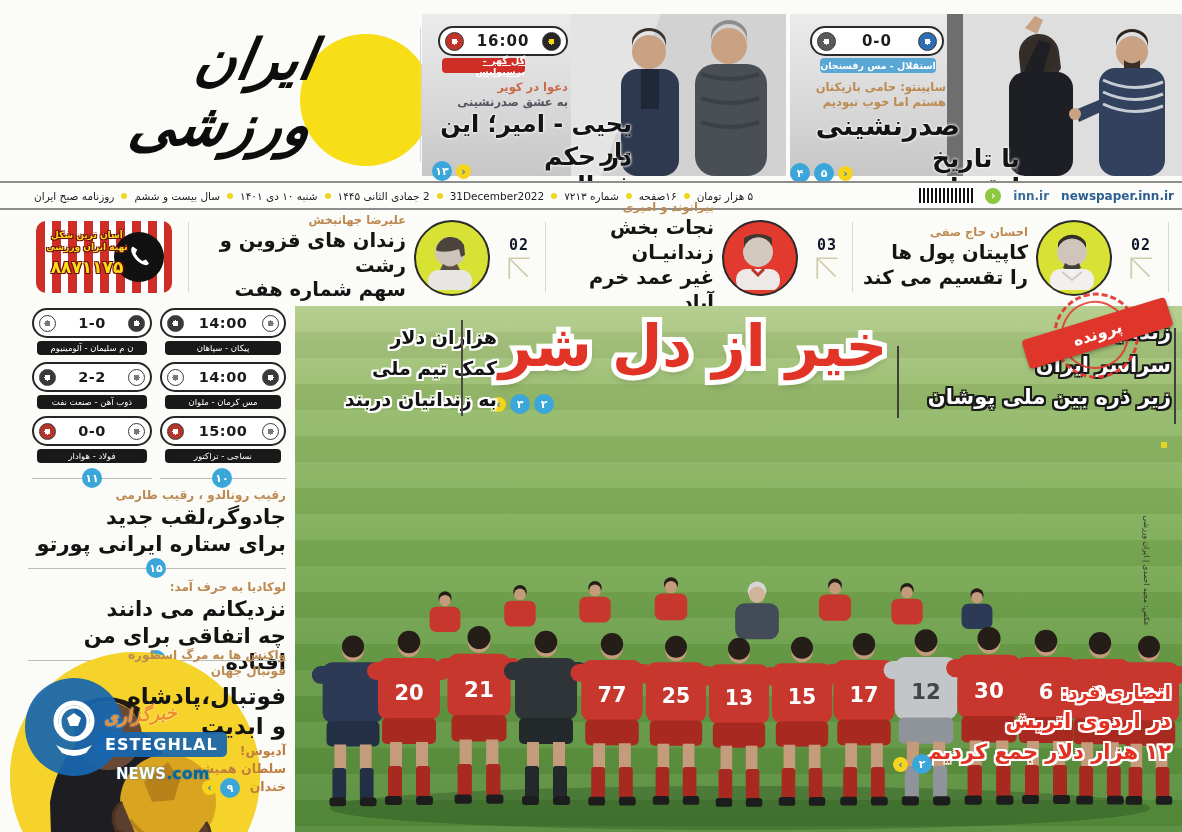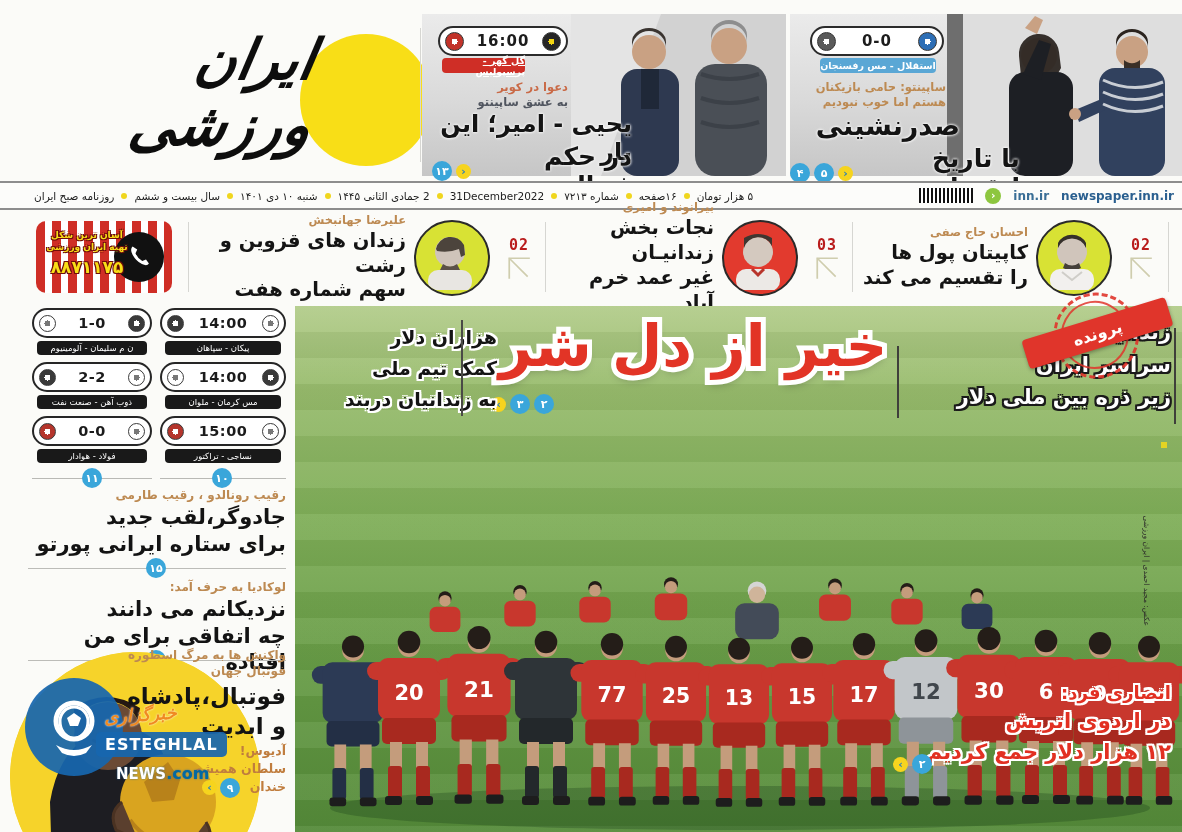--- a/index.html
+++ b/index.html
@@ -53,21 +53,21 @@
   .dl-right{position:absolute;right:8px;top:0;height:25px;display:flex;align-items:center;gap:12px;}
   .barcode{width:54px;height:15px;background:repeating-linear-gradient(90deg,#111 0 2px,#fff 2px 4px);}
   .site-circle{width:16px;height:16px;border-radius:50%;background:#8dc63f;color:#fff;font-size:11px;font-weight:bold;
                display:flex;align-items:center;justify-content:center;}
   .site1{font-size:12px;font-weight:bold;color:#3a6e96;}
   .site2{font-size:12px;font-weight:bold;color:#2a5f8f;}
 
   
   .col{position:absolute;top:218px;height:80px;display:flex;flex-direction:row-reverse;align-items:center;gap:8px;direction:ltr;}
   .col-badge{width:42px;display:flex;flex-direction:column;align-items:center;gap:1px;}
-  .col-badge .num{font-family:"DejaVu Sans Mono",monospace;font-size:15px;font-weight:bold;color:#b91c1c;letter-spacing:1px;}
+  .col-badge .num{font-family:"DejaVu Sans Mono",monospace;font-size:15px;font-weight:bold;color:#0f172a;letter-spacing:1px;}
   .col-photo{width:72px;height:72px;border-radius:50%;border:2px solid #2a2a2a;overflow:hidden;flex:0 0 auto;position:relative;}
   .col-text{direction:rtl;text-align:right;flex:1;}
   .col-kick{font-size:11.5px;font-weight:bold;color:#bd8a52;margin-bottom:2px;}
   .col-h{font-size:19.5px;font-weight:bold;color:#141414;line-height:1.28;}
 
   
   #phone-ad{left:36px;top:221px;width:136px;height:72px;border-radius:10px;overflow:hidden;
             background:repeating-linear-gradient(90deg,#cf2e26 0 9px,#fff 9px 16px);}
   .pa-circle{position:absolute;right:8px;top:11px;width:50px;height:50px;border-radius:50%;background:#111;
              display:flex;align-items:center;justify-content:center;}
@@ -179,21 +179,21 @@
       <path d="M130 84 q28 10 58 0" stroke="#3c4148" stroke-width="4" fill="none"></path>
       <path d="M130 108 q28 10 58 0" stroke="#3c4148" stroke-width="4" fill="none"></path>
     </svg>
     <div class="pill" style="left:16px;top:12px;width:130px;">
       <span class="plogo red"></span>
       <span class="ptime">16:00</span>
       <span class="plogo dark"></span>
     </div>
     <div class="hbanner red" style="left:20px;top:44px;width:83px;text-decoration:underline;">گل گهر - پرسپولیس</div>
     <div class="hkick l1" style="left:10px;top:66px;width:136px;">دعوا در کویر</div>
-    <div class="hkick l2" style="left:4px;top:81px;width:142px;">به عشق ساپینتو</div>
+    <div class="hkick l2" style="left:4px;top:81px;width:142px;">به عشق صدرنشینی</div>
     <div class="hhl" style="left:0px;top:96px;width:210px;font-size:24px;">یحیی - امیر؛ این بار</div>
     <div class="hl-row" style="left:10px;top:128px;width:200px;justify-content:flex-start;">
       <span class="hhl" style="position:static;font-size:25px;">در حکم فینال</span>
       <span class="pb yellow">‹</span>
       <span class="pb">۱۳</span>
     </div>
   </div>
 
   <div id="hs-right" class="abs hstory">
     <svg class="hphoto" width="235" height="162" viewBox="0 0 235 162">
@@ -707,21 +707,21 @@
     <div class="abs ol-dark" id="ph-left">
       <div>هزاران دلار</div>
       <div>کمک تیم ملی</div>
       <div>به زندانیان دربند</div>
     </div>
     <div class="abs" id="ph-left-line"></div>
 
     <div class="abs ol-white" id="ph-right">
       <div>زندانیـان</div>
       <div>سراسر ایران</div>
-      <div>زیر ذره بین ملی دلار</div>
+      <div>زیر ذره بین ملی پوشان</div>
     </div>
     <div class="abs" id="ph-right-line"></div>
     <div class="abs" id="ph-edge-line"></div>
 
     <div class="abs" id="stamp">
       <div class="stamp-ring"></div>
       <div class="stamp-ring2"></div>
       <div class="stamp-ribbon">پرونده</div>
     </div>
 

